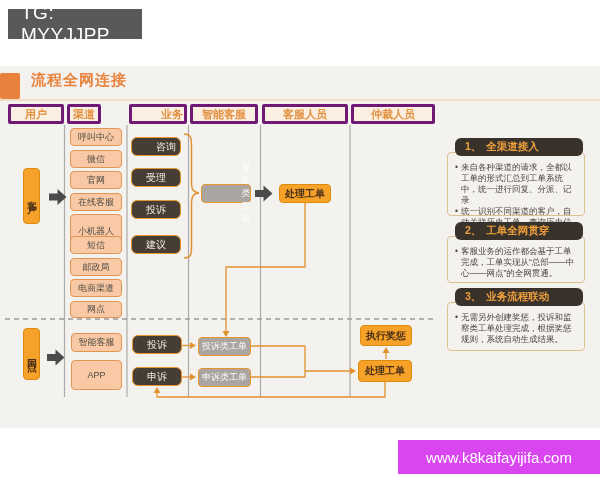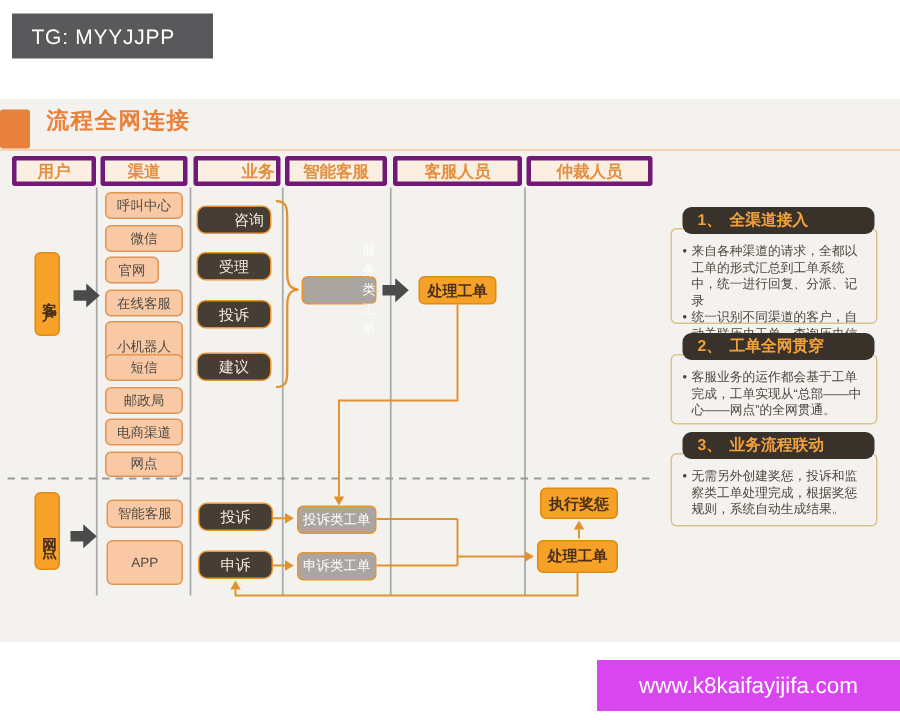--- a/index.html
+++ b/index.html
@@ -1,21 +1,21 @@
 <!DOCTYPE html>
 <html><head>
 <meta charset="utf-8">
 <style>
   html,body{margin:0;padding:0;}
   body{width:600px;height:480px;position:relative;background:#ffffff;
        font-family:"Liberation Sans","DejaVu Sans",sans-serif;overflow:hidden;}
   .abs{position:absolute;box-sizing:border-box;}
   #band{left:0;top:66px;width:600px;height:362px;background:#f4f2ef;}
   #tg-badge{left:8px;top:9px;width:134px;height:30px;background:#59585a;color:#fff;
-            font-size:14px;display:flex;align-items:center;padding-left:13px;letter-spacing:.5px;}
+            font-size:19px;display:flex;align-items:center;padding-left:13px;letter-spacing:.5px;}
   #footer-bar{left:398px;top:440px;width:202px;height:34px;background:#d946ef;color:#fff;
               font-size:15px;display:flex;align-items:center;justify-content:center;}
   #title-square{left:0;top:73px;width:20px;height:26px;background:#e8813b;border-radius:2px;}
   #page-title{left:31px;top:71px;font-size:15px;font-weight:bold;color:#e8823c;letter-spacing:1px;}
   .lane-head{top:104px;height:20px;background:#fbefe2;border:3px solid #701a75;border-radius:2px;
              color:#e2903f;font-size:11px;font-weight:bold;display:flex;align-items:center;justify-content:center;}
   svg.overlay{position:absolute;left:0;top:0;width:600px;height:480px;pointer-events:none;z-index:1;}
   .node{z-index:2;display:flex;align-items:center;justify-content:center;text-align:right;border-radius:4px;}
   .peach{background:#f8c9a4;border:1px solid #e09552;color:#4f4a45;font-size:9px;}
   .dark{background:#463d35;border:1.5px solid #e8952f;border-radius:6px;color:#f3eadc;font-size:10px;}
@@ -33,21 +33,21 @@
 <body>
 
 <div class="abs" id="band"></div>
 
 <div class="abs" id="tg-badge">TG: MYYJJPP</div>
 
 <div class="abs" id="title-square"></div>
 <div class="abs" id="page-title">流程全网连接</div>
 
 <div class="abs lane-head" style="left:8px;width:56px;">用户</div>
-<div class="abs lane-head" style="left:67px;width:58px;">渠道</div>
+<div class="abs lane-head" style="left:67px;width:34px;">渠道</div>
 <div class="abs lane-head" style="left:129px;width:58px;padding-left:28px;">业务</div>
 <div class="abs lane-head" style="left:190px;width:68px;">智能客服</div>
 <div class="abs lane-head" style="left:262px;width:86px;">客服人员</div>
 <div class="abs lane-head" style="left:351px;width:84px;">仲裁人员</div>
 
 <svg class="overlay" viewBox="0 0 600 480">
 
   <line x1="0" y1="100" x2="600" y2="100" stroke="#f3c69b" stroke-width="1"></line>
 
   <g stroke="#ababab" stroke-width="1.2">
@@ -86,21 +86,21 @@
     <path d="M47,354 h8.5 v-4.5 l9,8 l-9,8 v-4.5 h-8.5 z"></path>
   </g>
 </svg>
 
 <div class="abs node orangeb" style="left:23px;top:168px;width:17px;height:56px;">
   <span class="vtext">客户</span>
 </div>
 
 <div class="abs node peach" style="left:70px;top:128px;width:52px;height:18px;">呼叫中心</div>
 <div class="abs node peach" style="left:70px;top:150px;width:52px;height:18px;">微信</div>
-<div class="abs node peach" style="left:70px;top:171px;width:36px;height:18px;">官网</div>
+<div class="abs node peach" style="left:70px;top:171px;width:52px;height:18px;">官网</div>
 <div class="abs node peach" style="left:70px;top:193px;width:52px;height:18px;">在线客服</div>
 <div class="abs node peach" style="left:70px;top:214px;width:52px;height:34px;">小机器人</div>
 <div class="abs node peach" style="left:70px;top:236px;width:52px;height:18px;">短信</div>
 <div class="abs node peach" style="left:70px;top:258px;width:52px;height:18px;">邮政局</div>
 <div class="abs node peach" style="left:70px;top:279px;width:52px;height:18px;">电商渠道</div>
 <div class="abs node peach" style="left:70px;top:301px;width:52px;height:17px;">网点</div>
 
 <div class="abs node dark" style="left:131px;top:137px;width:50px;height:19px;padding-left:20px;">咨询</div>
 <div class="abs node dark" style="left:131px;top:168px;width:50px;height:19px;">受理</div>
 <div class="abs node dark" style="left:131px;top:200px;width:50px;height:19px;">投诉</div>

